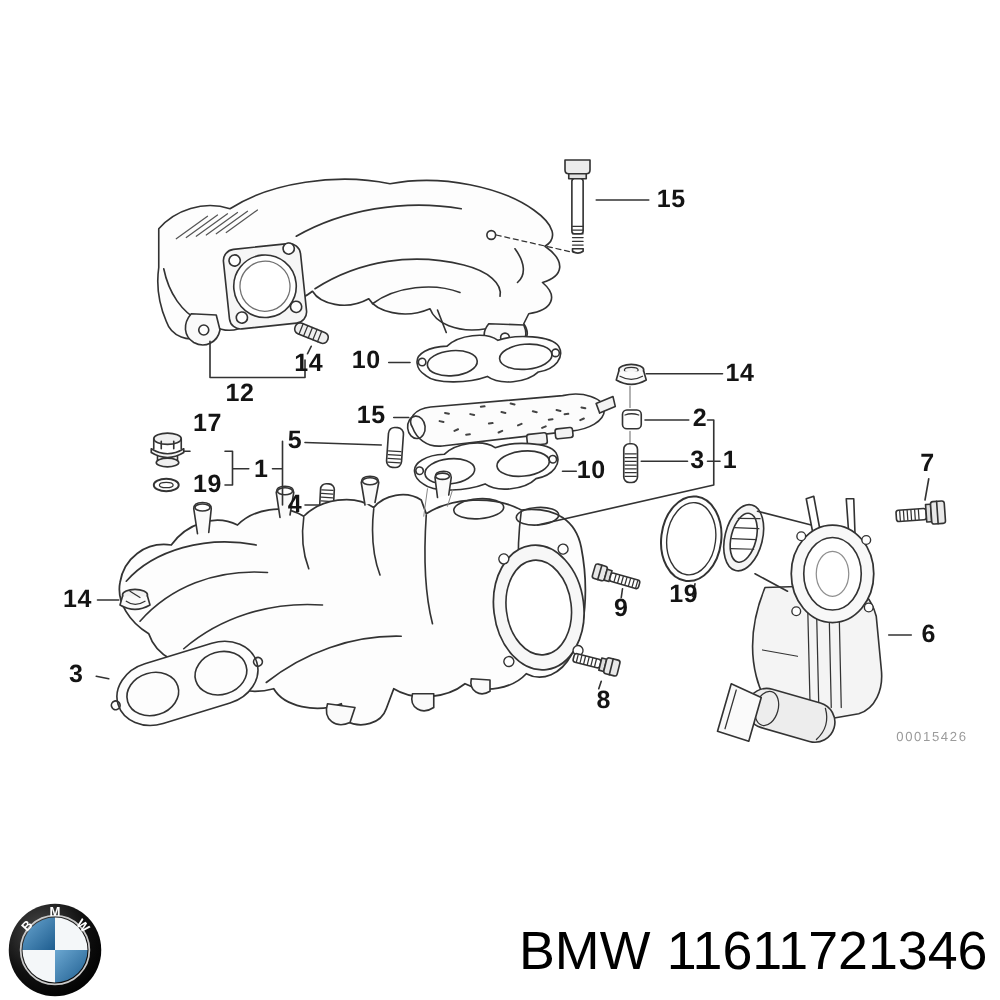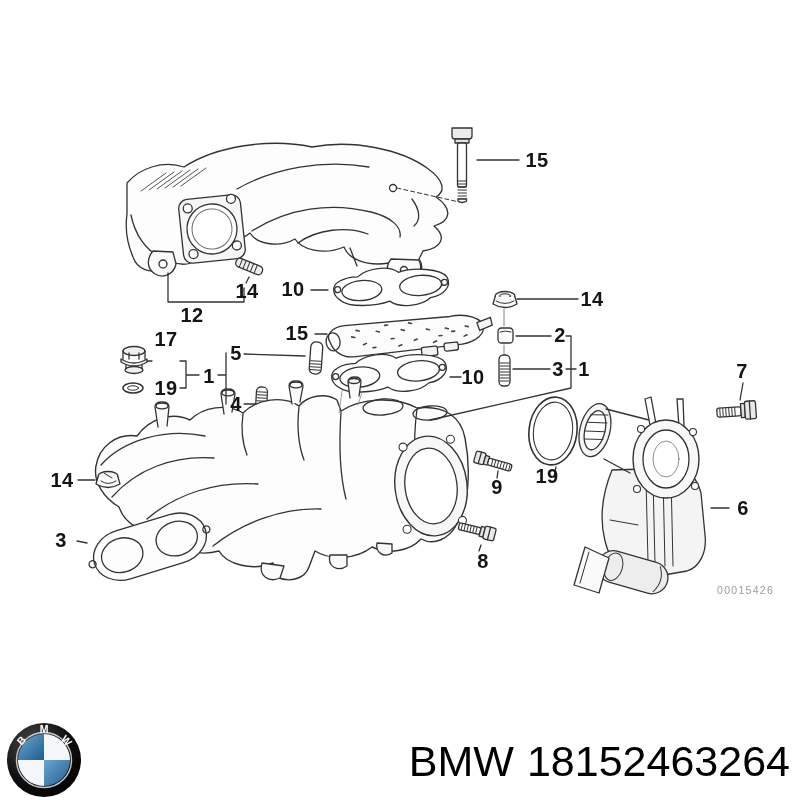--- a/index.html
+++ b/index.html
@@ -352,16 +352,16 @@
     </g>
     <g fill="#fff" font-family="Liberation Sans, sans-serif" font-size="10.5" font-weight="bold" text-anchor="middle">
       <text x="16" y="22" transform="rotate(-47 16 19)">B</text>
       <text x="38" y="10.5">M</text>
       <text x="60" y="22" transform="rotate(47 60 19)">W</text>
     </g>
   </svg>
 
   <div class="pn">
     <span>BMW</span>
-    <span>18152463264</span>
+    <span>11611721346</span>
   </div>
 
 </div>
 
 </body></html>

